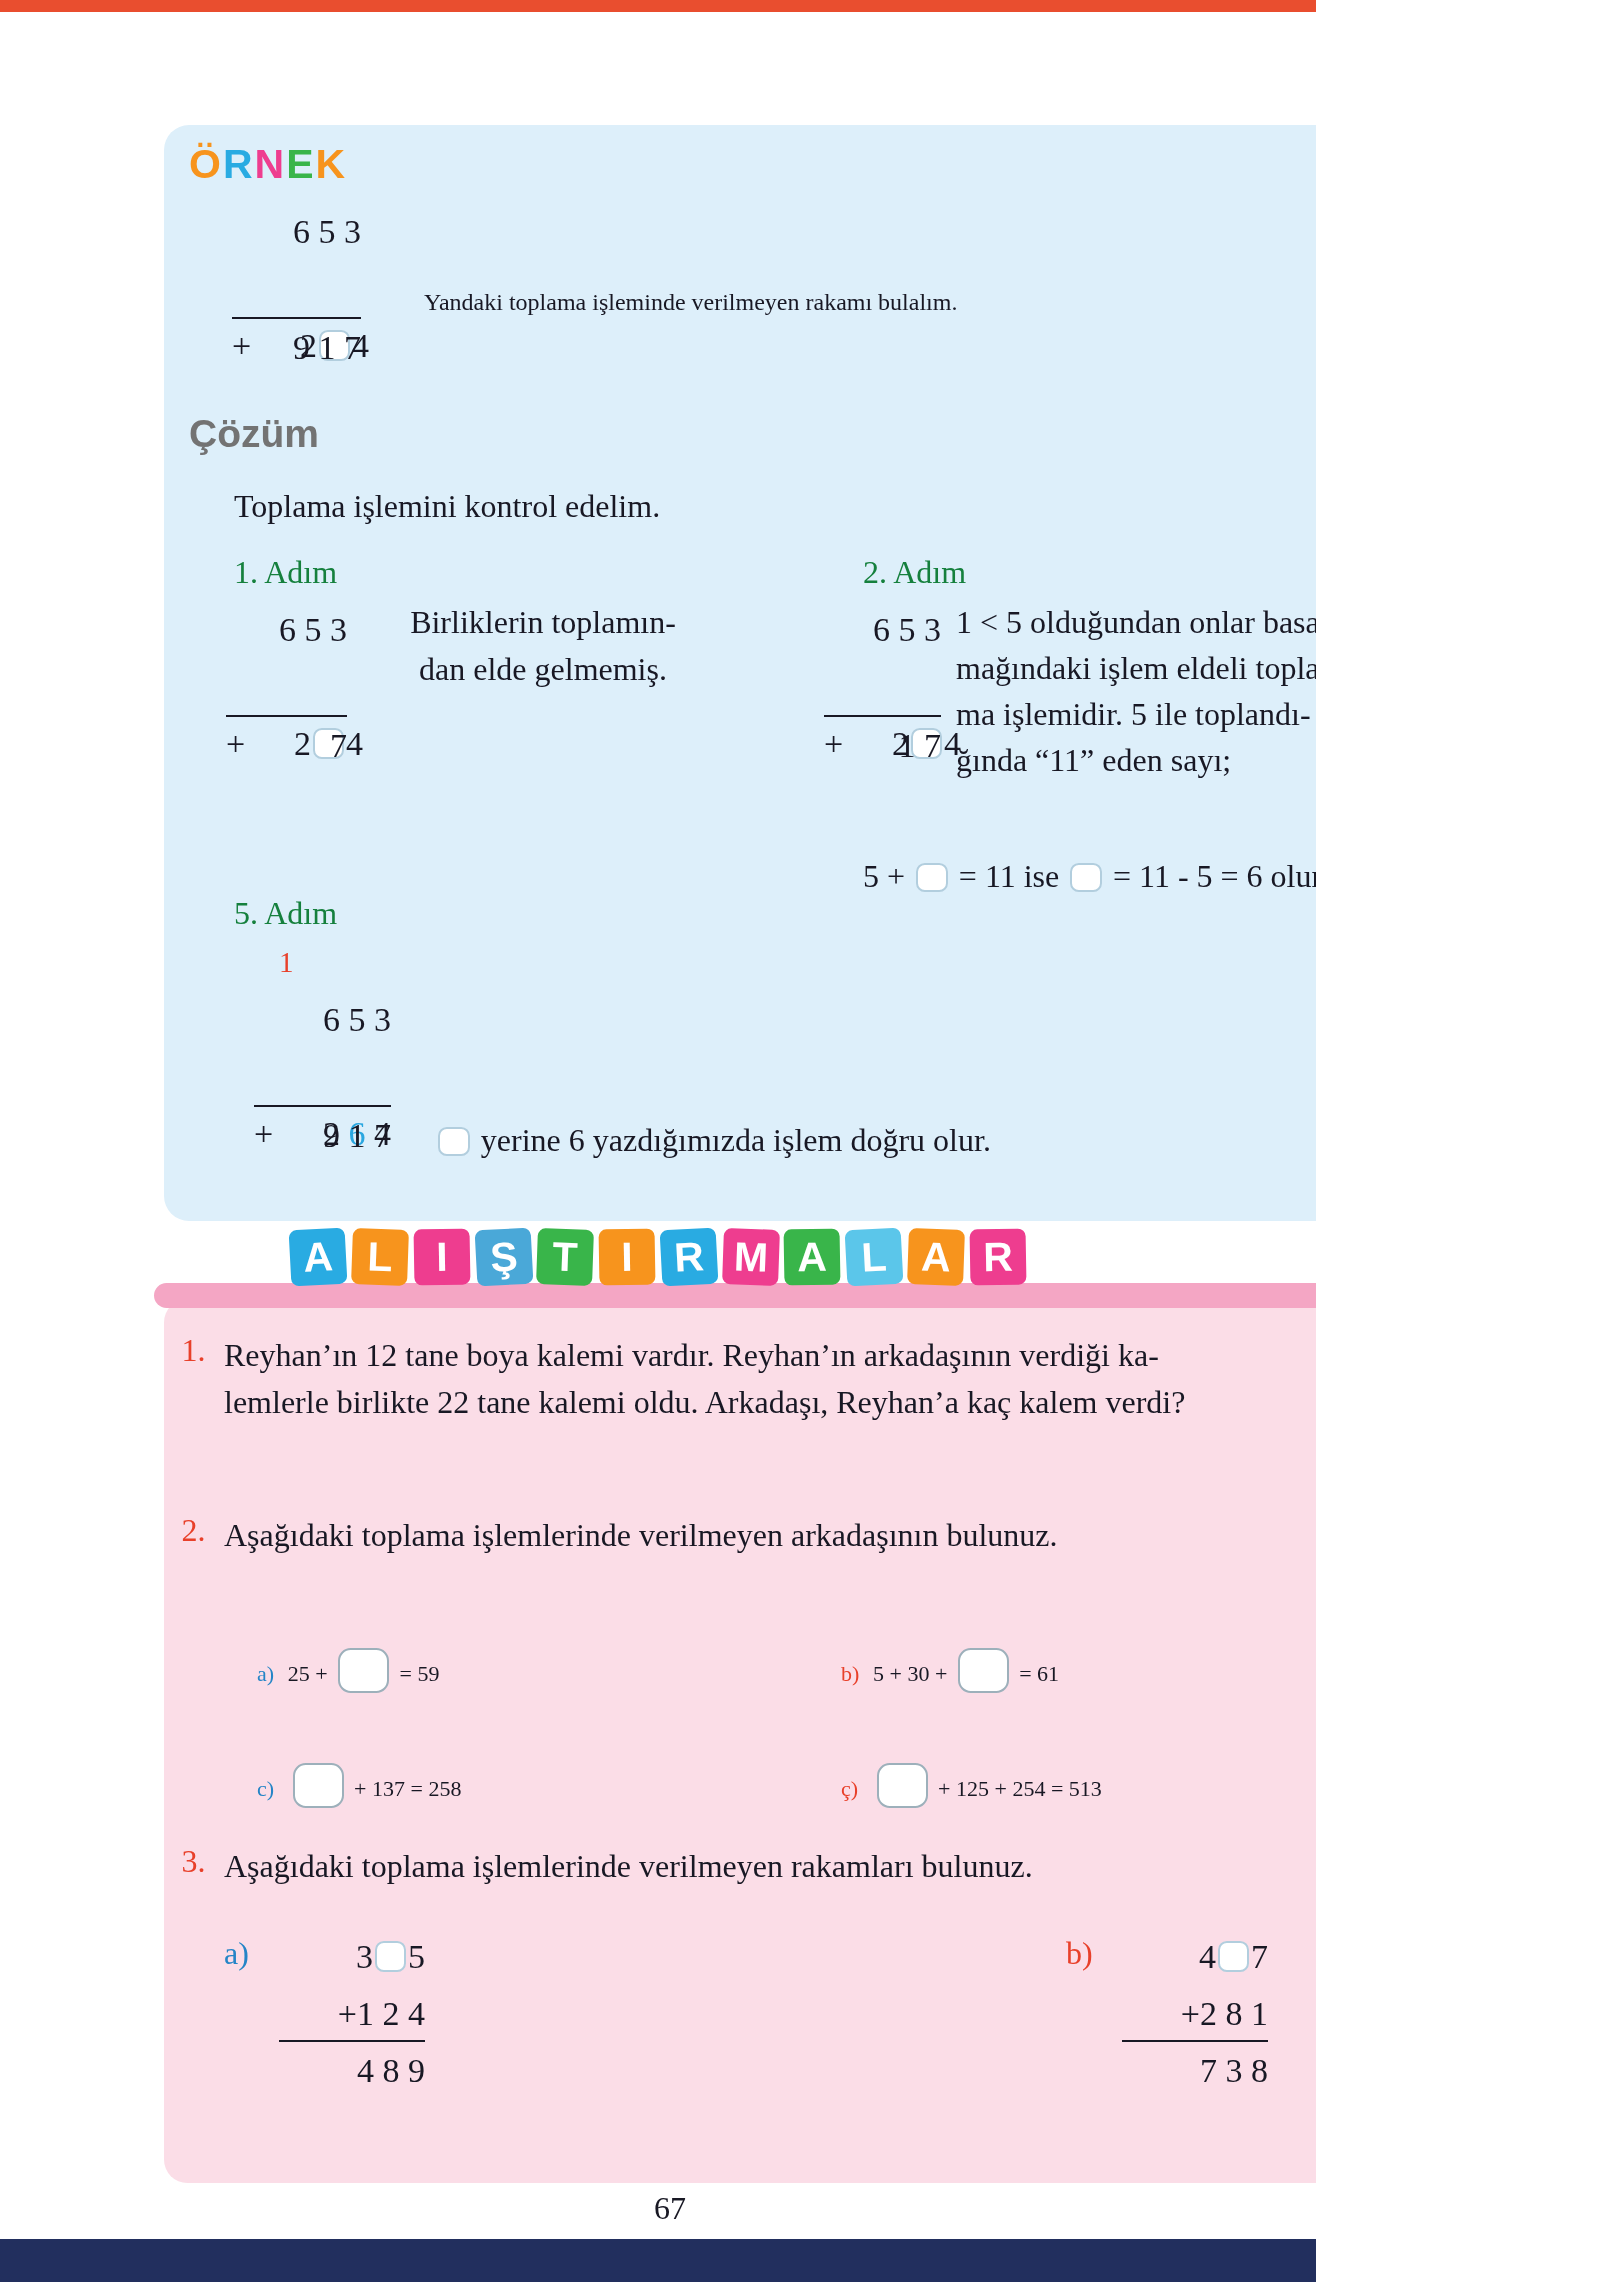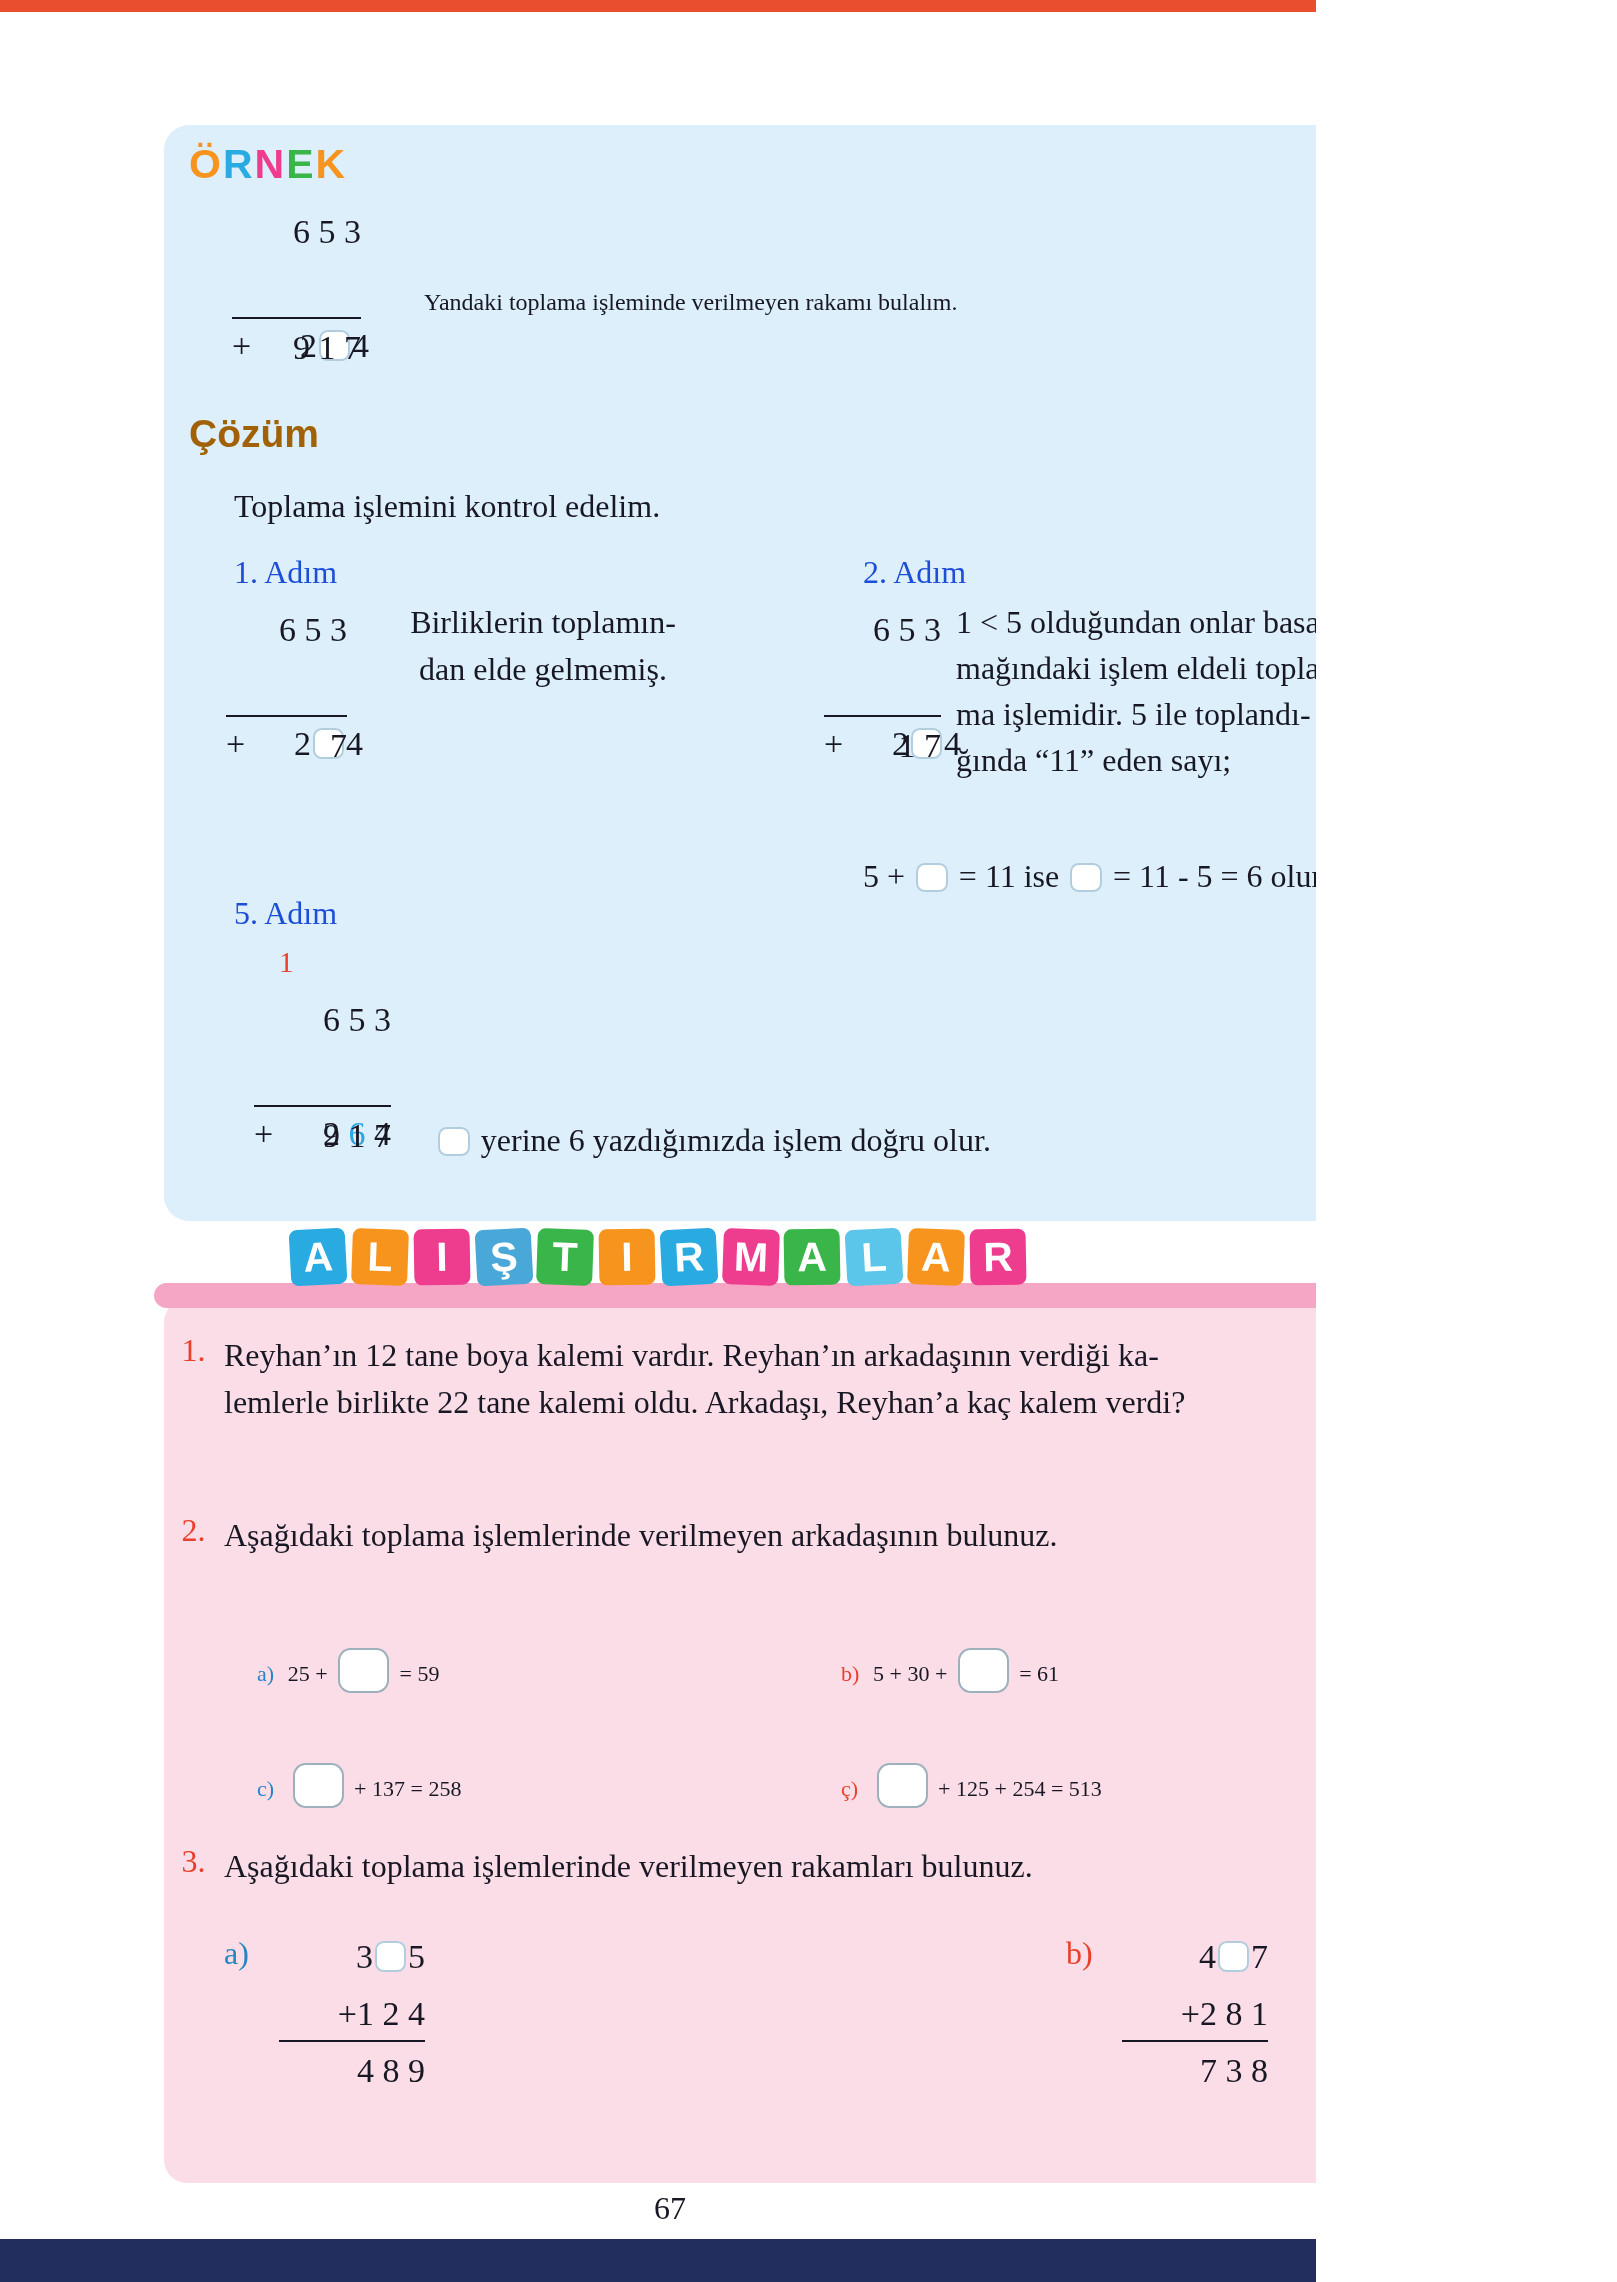--- a/index.html
+++ b/index.html
@@ -10,32 +10,32 @@
   .bar-top { position:absolute; top:0; left:0; width:100%; height:11.7px; background:#e94e2f; }
   .bar-bottom { position:absolute; bottom:0; left:0; width:100%; height:43px; background:#222f5e; }
   .pageno { position:absolute; bottom:55px; left:0; width:100%; text-align:center; font-size:32px;padding-left:24px; }
 
   
   .example-box { position:absolute; left:164px; top:125px; width:1292px; height:1096px;
                  background:#ddeffa; border-radius:25px; }
   .ornek { position:absolute; left:25px; top:15.6px; font-family:"Liberation Sans", sans-serif;
            font-weight:900; font-size:41px; letter-spacing:2px; }
   .cozum { position:absolute; left:25px; top:287px; font-family:"Liberation Sans", sans-serif;
-           font-weight:800; font-size:39px; color:#a16207; }
+           font-weight:800; font-size:39px; color:#737373; }
   .intro { position:absolute; left:70px; top:363px; font-size:32px; }
 
   .vadd { position:absolute; font-size:34px; }
   .vadd .r { position:relative; height:57px; line-height:57px; text-align:right; white-space:pre; }
   .vadd .plus { position:absolute; left:0; }
   .vadd .rule { border-top:2.9px solid #181824; }
 
   .p-main { left:68px; top:78px; width:129px; }
   .caption { position:absolute; left:260px; top:164px; font-size:24px; }
 
-  .step-label { position:absolute; font-size:32px; color:#1d4ed8; }
+  .step-label { position:absolute; font-size:32px; color:#15803d; }
   .lbl1 { left:70px; top:429px; }
   .lbl2 { left:699px; top:429px; }
   .lbl3 { left:70px; top:770px; }
 
   .s1add { left:62px; top:476px; width:121px; }
   .s1note { position:absolute; left:213px; top:474px; width:332px; font-size:32px;
             line-height:47px; text-align:center; white-space:pre-line; }
   .s2add { left:660px; top:476px; width:117px; }
   .s2note { position:absolute; left:792px; top:474px; width:497px; font-size:32px;
             line-height:46px; white-space:pre-line; }

